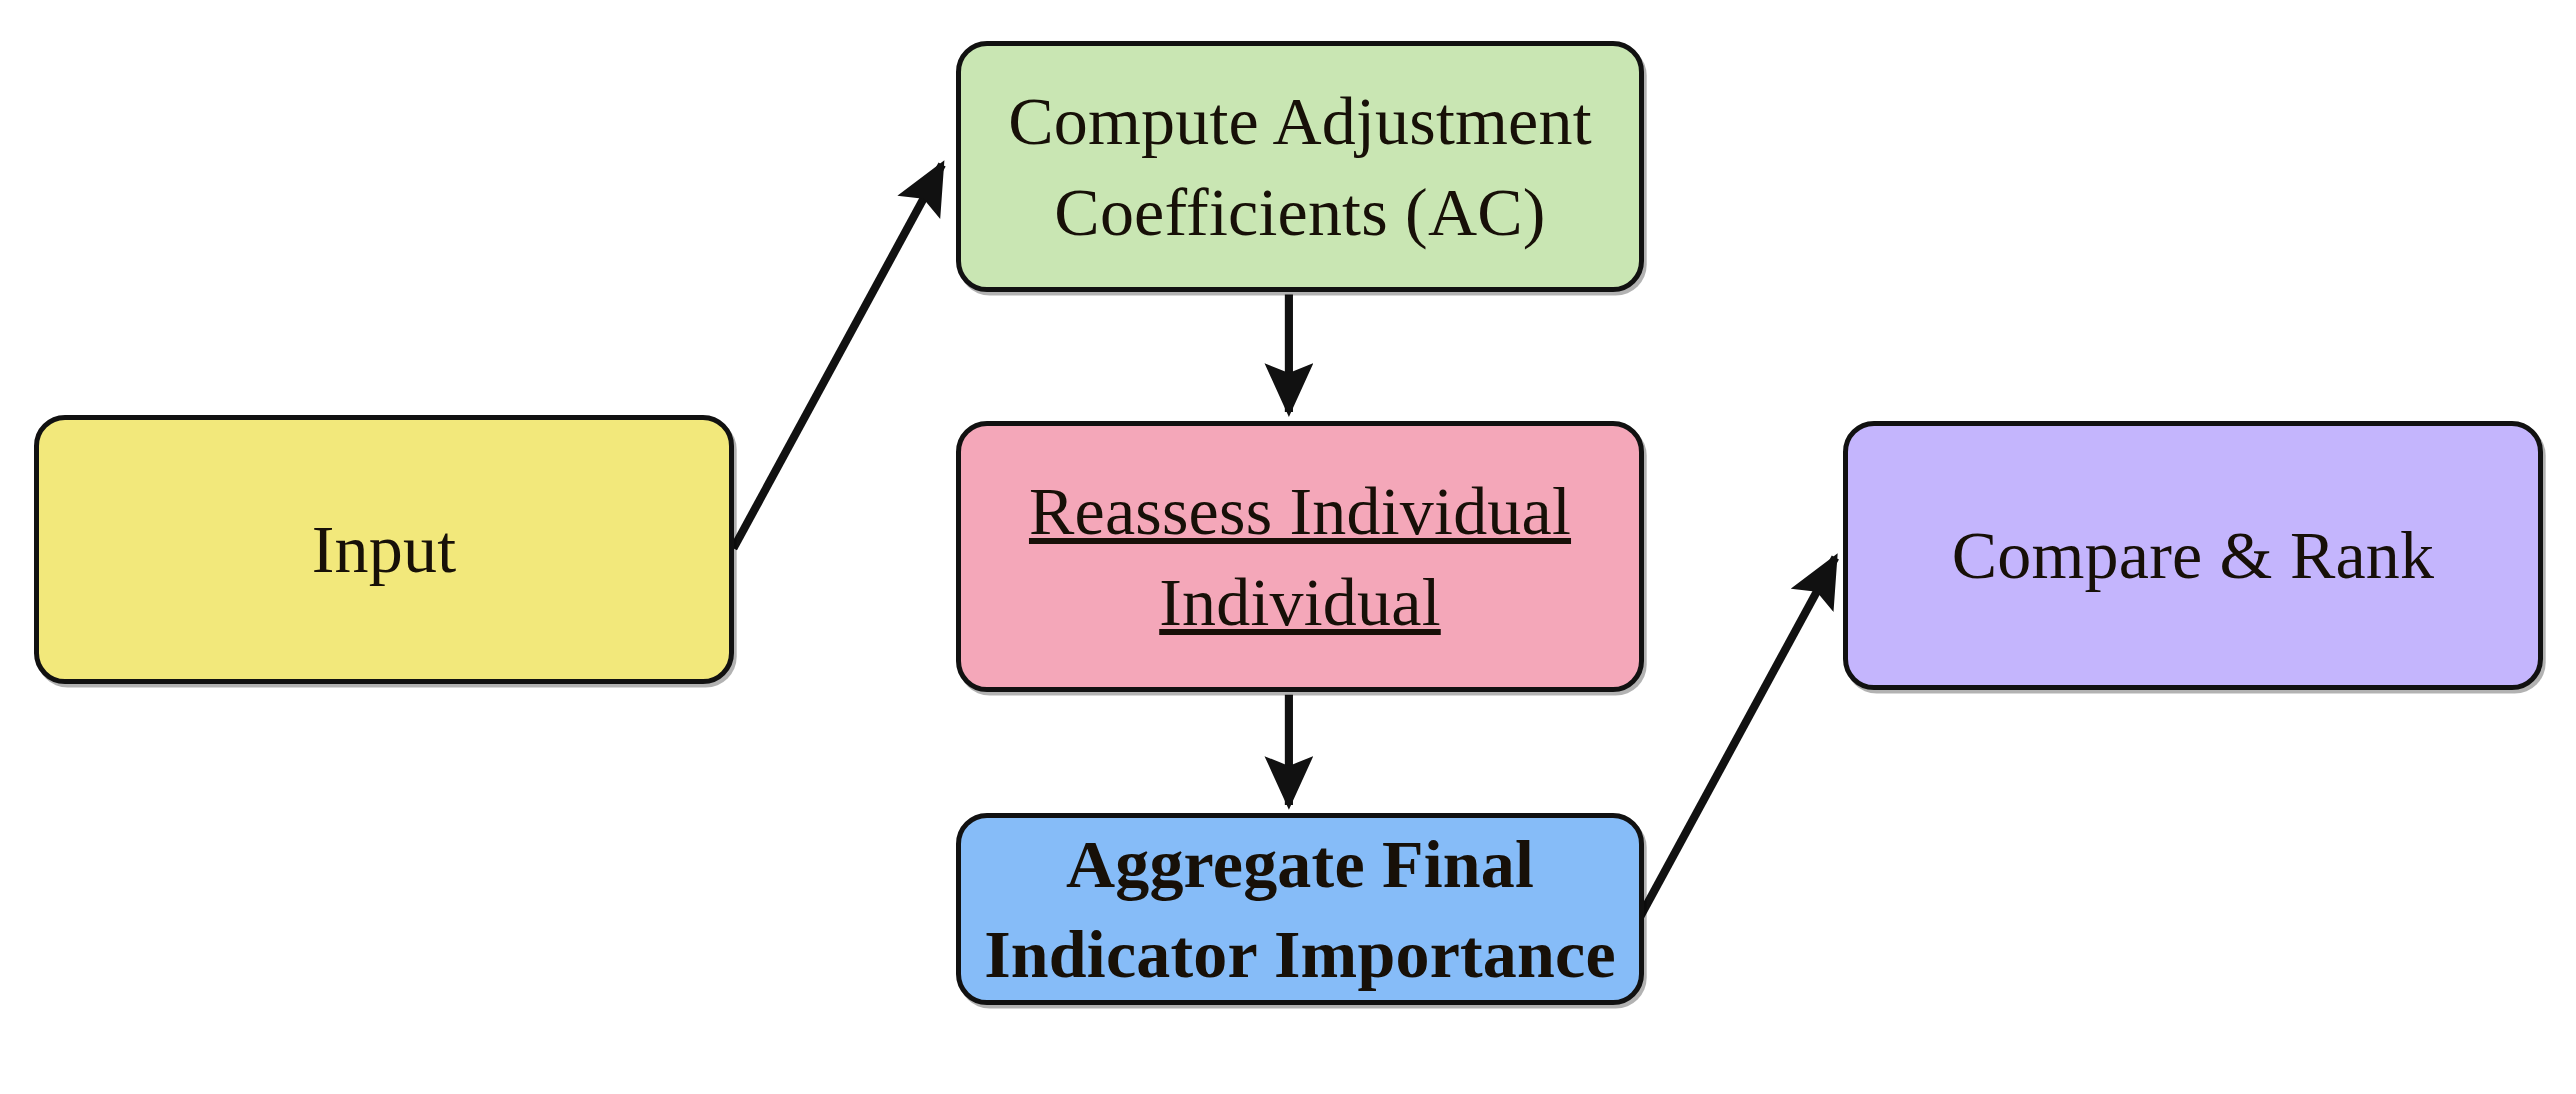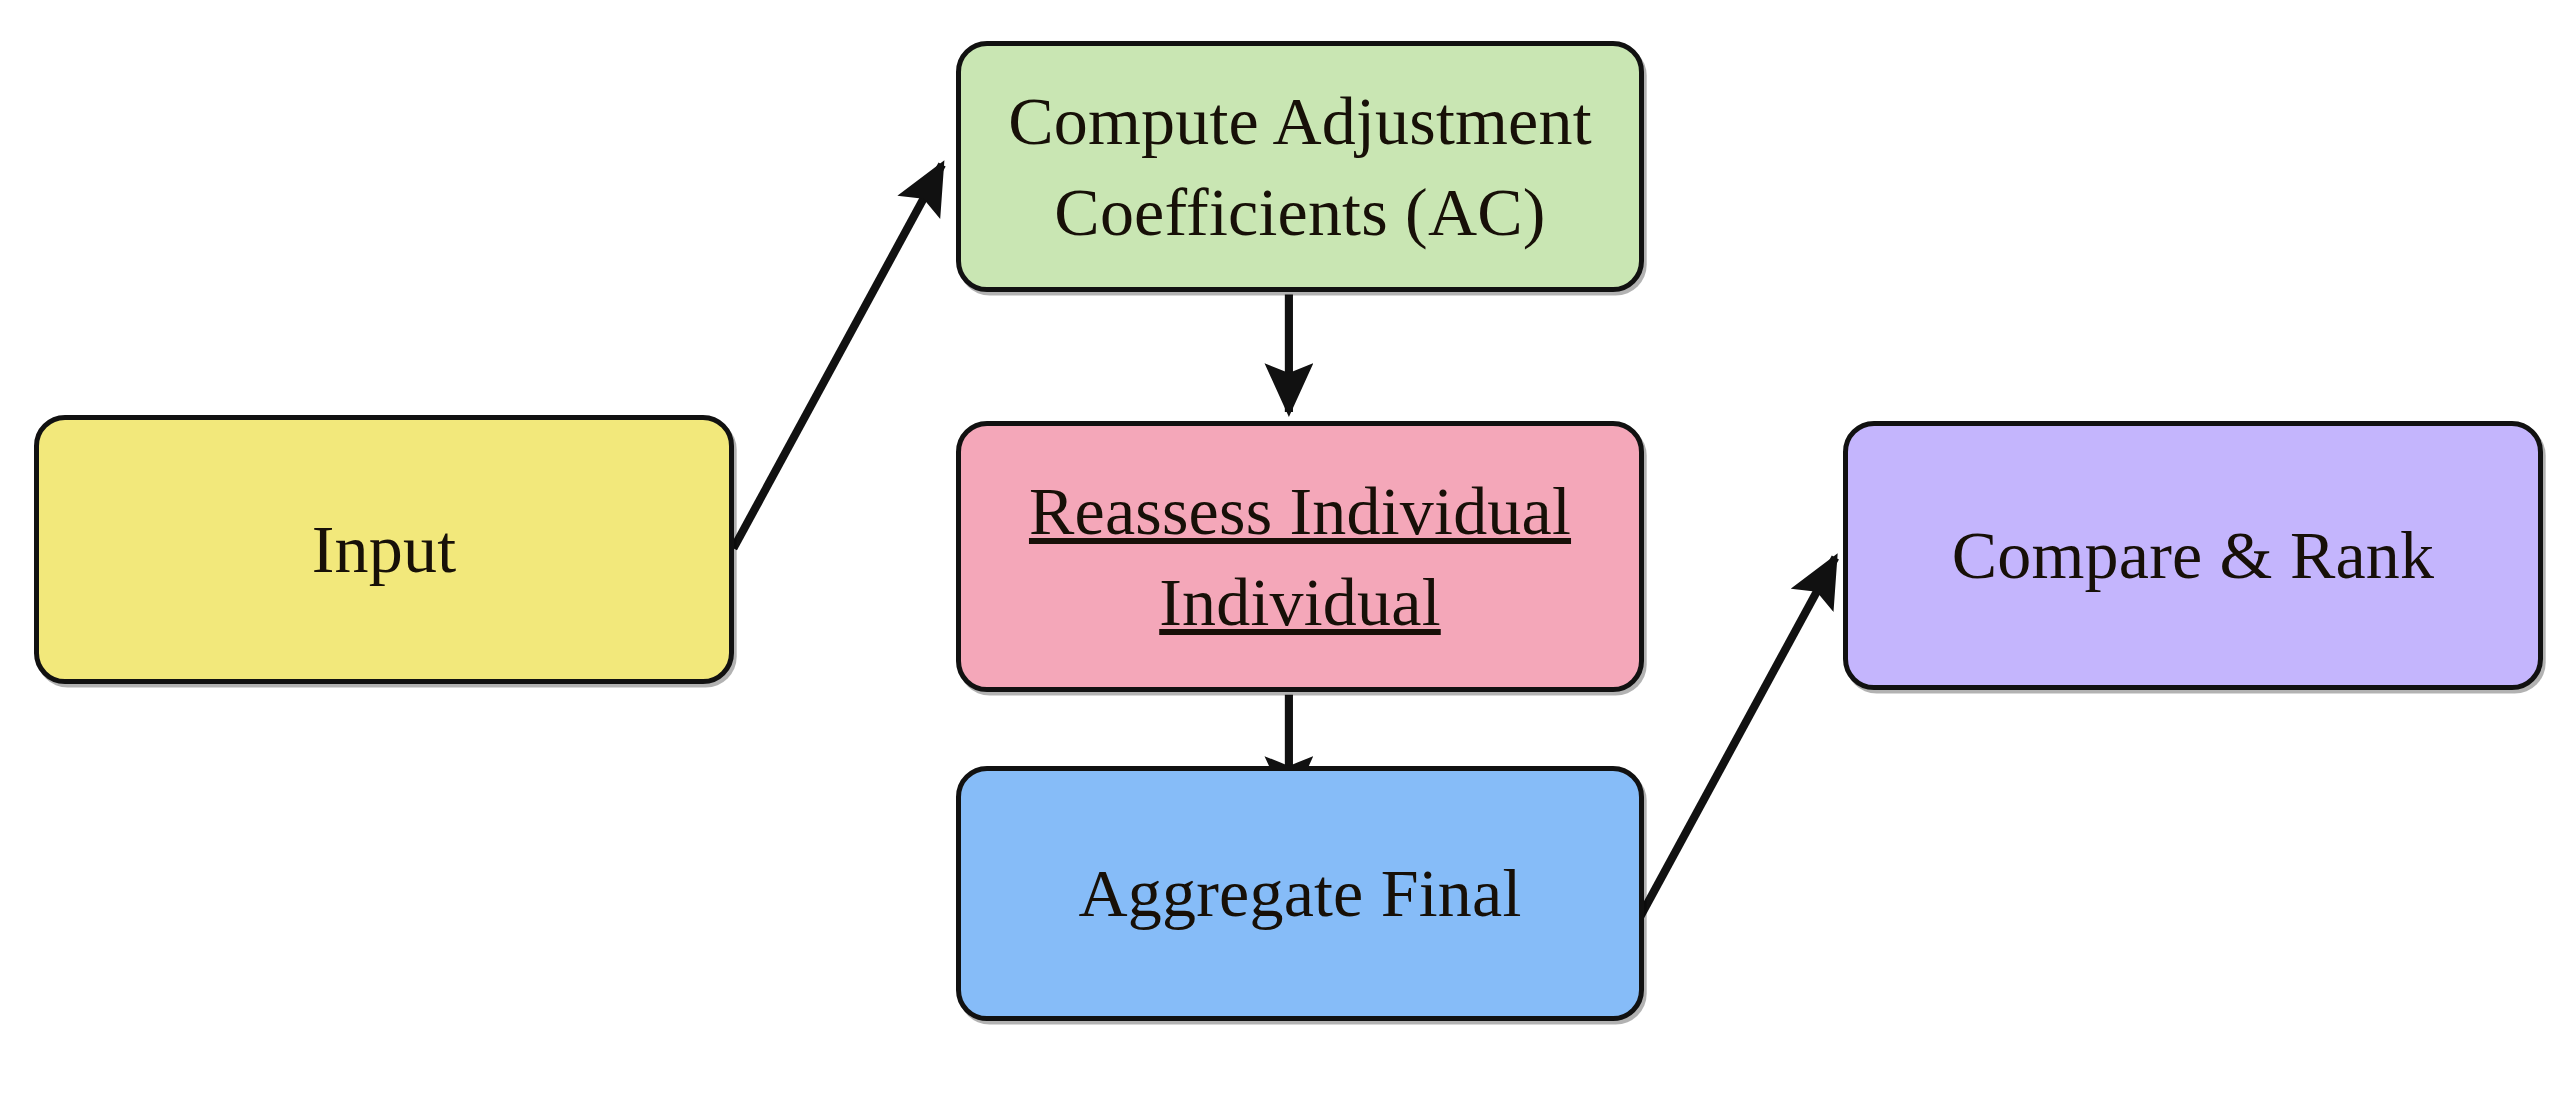--- a/index.html
+++ b/index.html
@@ -48,21 +48,21 @@
   }
   .node .label .ln {
     display: block;
   }
   .ital {
   }
   
   #node-input    { left: 34px;   top: 415px;  width: 700px;  height: 269px; background: #F2E87B; }
   #node-compute  { left: 956px; top: 41px;   width: 688px;  height: 251px; background: #C9E6B3; }
   #node-reassess { left: 956px; top: 421px;  width: 688px;  height: 271px; background: #F4A7B9; text-decoration: underline; }
-  #node-aggregate{ left: 956px; top: 766px;  width: 688px;  height: 255px; background: #86BCF8; }
+  #node-aggregate{ left: 956px; top: 813px;  width: 688px;  height: 192px; background: #86BCF8; font-weight: bold; }
   #node-compare  { left: 1843px; top: 421px;  width: 700px;  height: 269px; background: #BDEDE8; }
 </style>
 </head>
 <body>
 
 <div id="canvas">
 
   <svg id="edges" viewBox="0 0 2852 1212" width="2576" height="1095" xmlns="http://www.w3.org/2000/svg">
     <defs>
       <marker id="arrowhead" markerWidth="7" markerHeight="7" refX="6.0" refY="3.0" orient="auto" markerUnits="strokeWidth">
@@ -95,20 +95,21 @@
   <div class="node" id="node-reassess" style="background: rgb(244, 167, 185); border-color: rgb(17, 17, 17);">
     <span class="label">
       <span class="ln">Reassess Individual</span>
       <span class="ln">Individual</span>
     </span>
   </div>
 
   <div class="node" id="node-aggregate" style="background: rgb(134, 188, 248); border-color: rgb(17, 17, 17);">
     <span class="label">
       <span class="ln">Aggregate Final</span>
+      <span class="ln">Indicator Importance</span>
     </span>
   </div>
 
   <div class="node" id="node-compare" style="background: #c4b5fd; border-color: rgb(17, 17, 17);">
     <span class="label">
       <span class="ln">Compare &amp; Rank</span>
     </span>
   </div>
 
 </div>

